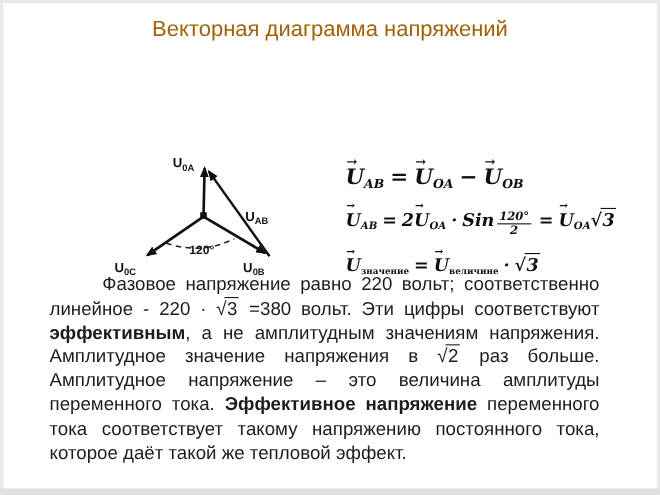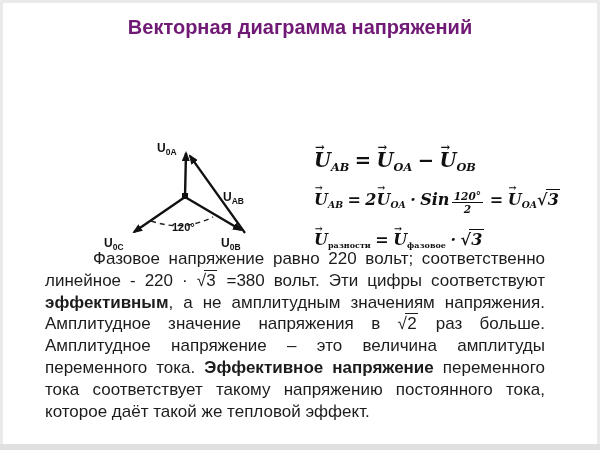--- a/index.html
+++ b/index.html
@@ -3,21 +3,21 @@
 <meta charset="utf-8">
 <style>
   html,body{margin:0;padding:0;background:#ffffff;}
   .slide{
     position:relative;width:600px;height:450px;background:#ffffff;overflow:hidden;
     font-family:"Liberation Sans",sans-serif;color:#1c1c1c;
     box-shadow:inset 0 0 0 3px #eaeaea;
   }
   .title{
     position:absolute;top:16px;left:0;width:100%;margin:0;
-    text-align:center;font-size:20px;font-weight:bold;color:#701a75;
+    text-align:center;font-size:20px;font-weight:normal;color:#a16207;
   }
   .intro{
     position:absolute;left:45px;top:61px;width:494px;margin:0;
     font-size:17px;line-height:25.5px;text-align:justify;text-indent:52px;
   }
   .body-par{
     position:absolute;left:45px;top:248px;width:500px;margin:0;
     font-size:17px;line-height:21.8px;text-align:justify;text-indent:48px;
   }
   .body-par b{font-weight:bold;}
@@ -72,19 +72,19 @@
     <text class="dlabel" x="157" y="152"><tspan>U</tspan><tspan class="dsub" dy="3">0A</tspan></text>
     <text class="dlabel" x="223" y="201"><tspan>U</tspan><tspan class="dsub" dy="3">AB</tspan></text>
     <text class="dlabel" x="104" y="247"><tspan>U</tspan><tspan class="dsub" dy="3">0C</tspan></text>
     <text class="dlabel" x="221" y="247"><tspan>U</tspan><tspan class="dsub" dy="3">0B</tspan></text>
     <text class="alabel" x="172" y="231">120°</text>
   </svg>
 
   <div class="formulas">
     <div class="formula f-large"><span class="vecU"><span class="varrow">→</span><span>U</span><span class="vsub">AB</span></span><span class="op">=</span><span class="vecU"><span class="varrow">→</span><span>U</span><span class="vsub">OA</span></span><span class="op">−</span><span class="vecU"><span class="varrow">→</span><span>U</span><span class="vsub">OB</span></span></div>
     <div class="formula"><span class="vecU"><span class="varrow">→</span><span>U</span><span class="vsub">AB</span></span><span class="op">=</span><span class="plain">2</span><span class="vecU"><span class="varrow">→</span><span>U</span><span class="vsub">OA</span></span><span class="op">·</span><span class="plain">Sin</span><span class="frac"><span class="num">120°</span><span class="den">2</span></span><span class="op">=</span><span class="vecU"><span class="varrow">→</span><span>U</span><span class="vsub">OA</span></span><span class="isqrt"><span class="radchar">√</span><span class="rad">3</span></span></div>
-    <div class="formula"><span class="vecU"><span class="varrow">→</span><span>U</span><span class="vsub cyr">разности</span></span><span class="op">=</span><span class="vecU"><span class="varrow">→</span><span>U</span><span class="vsub cyr">фазовое</span></span><span class="op">·</span><span class="isqrt"><span class="radchar">√</span><span class="rad">3</span></span></div>
+    <div class="formula"><span class="vecU"><span class="varrow">→</span><span>U</span><span class="vsub cyr">значение</span></span><span class="op">=</span><span class="vecU"><span class="varrow">→</span><span>U</span><span class="vsub cyr">величине</span></span><span class="op">·</span><span class="isqrt"><span class="radchar">√</span><span class="rad">3</span></span></div>
   </div>
 
   <p class="body-par"><span>Фазовое напряжение равно 220 вольт; соответственно линейное - 220 · </span><span class="isqrt"><span class="radchar">√</span><span class="rad">3</span></span><span> =380 вольт. Эти цифры соответствуют </span><b>эффективным</b><span>, а не амплитудным значениям напряжения. Амплитудное значение напряжения в </span><span class="isqrt"><span class="radchar">√</span><span class="rad">2</span></span><span> раз больше. Амплитудное напряжение – это величина амплитуды переменного тока. </span><b>Эффективное напряжение</b><span> переменного тока соответствует такому напряжению постоянного тока, которое даёт такой же тепловой эффект.</span></p>
 
   <div class="bottom-strip"></div>
 </div>
 
 </body></html>

